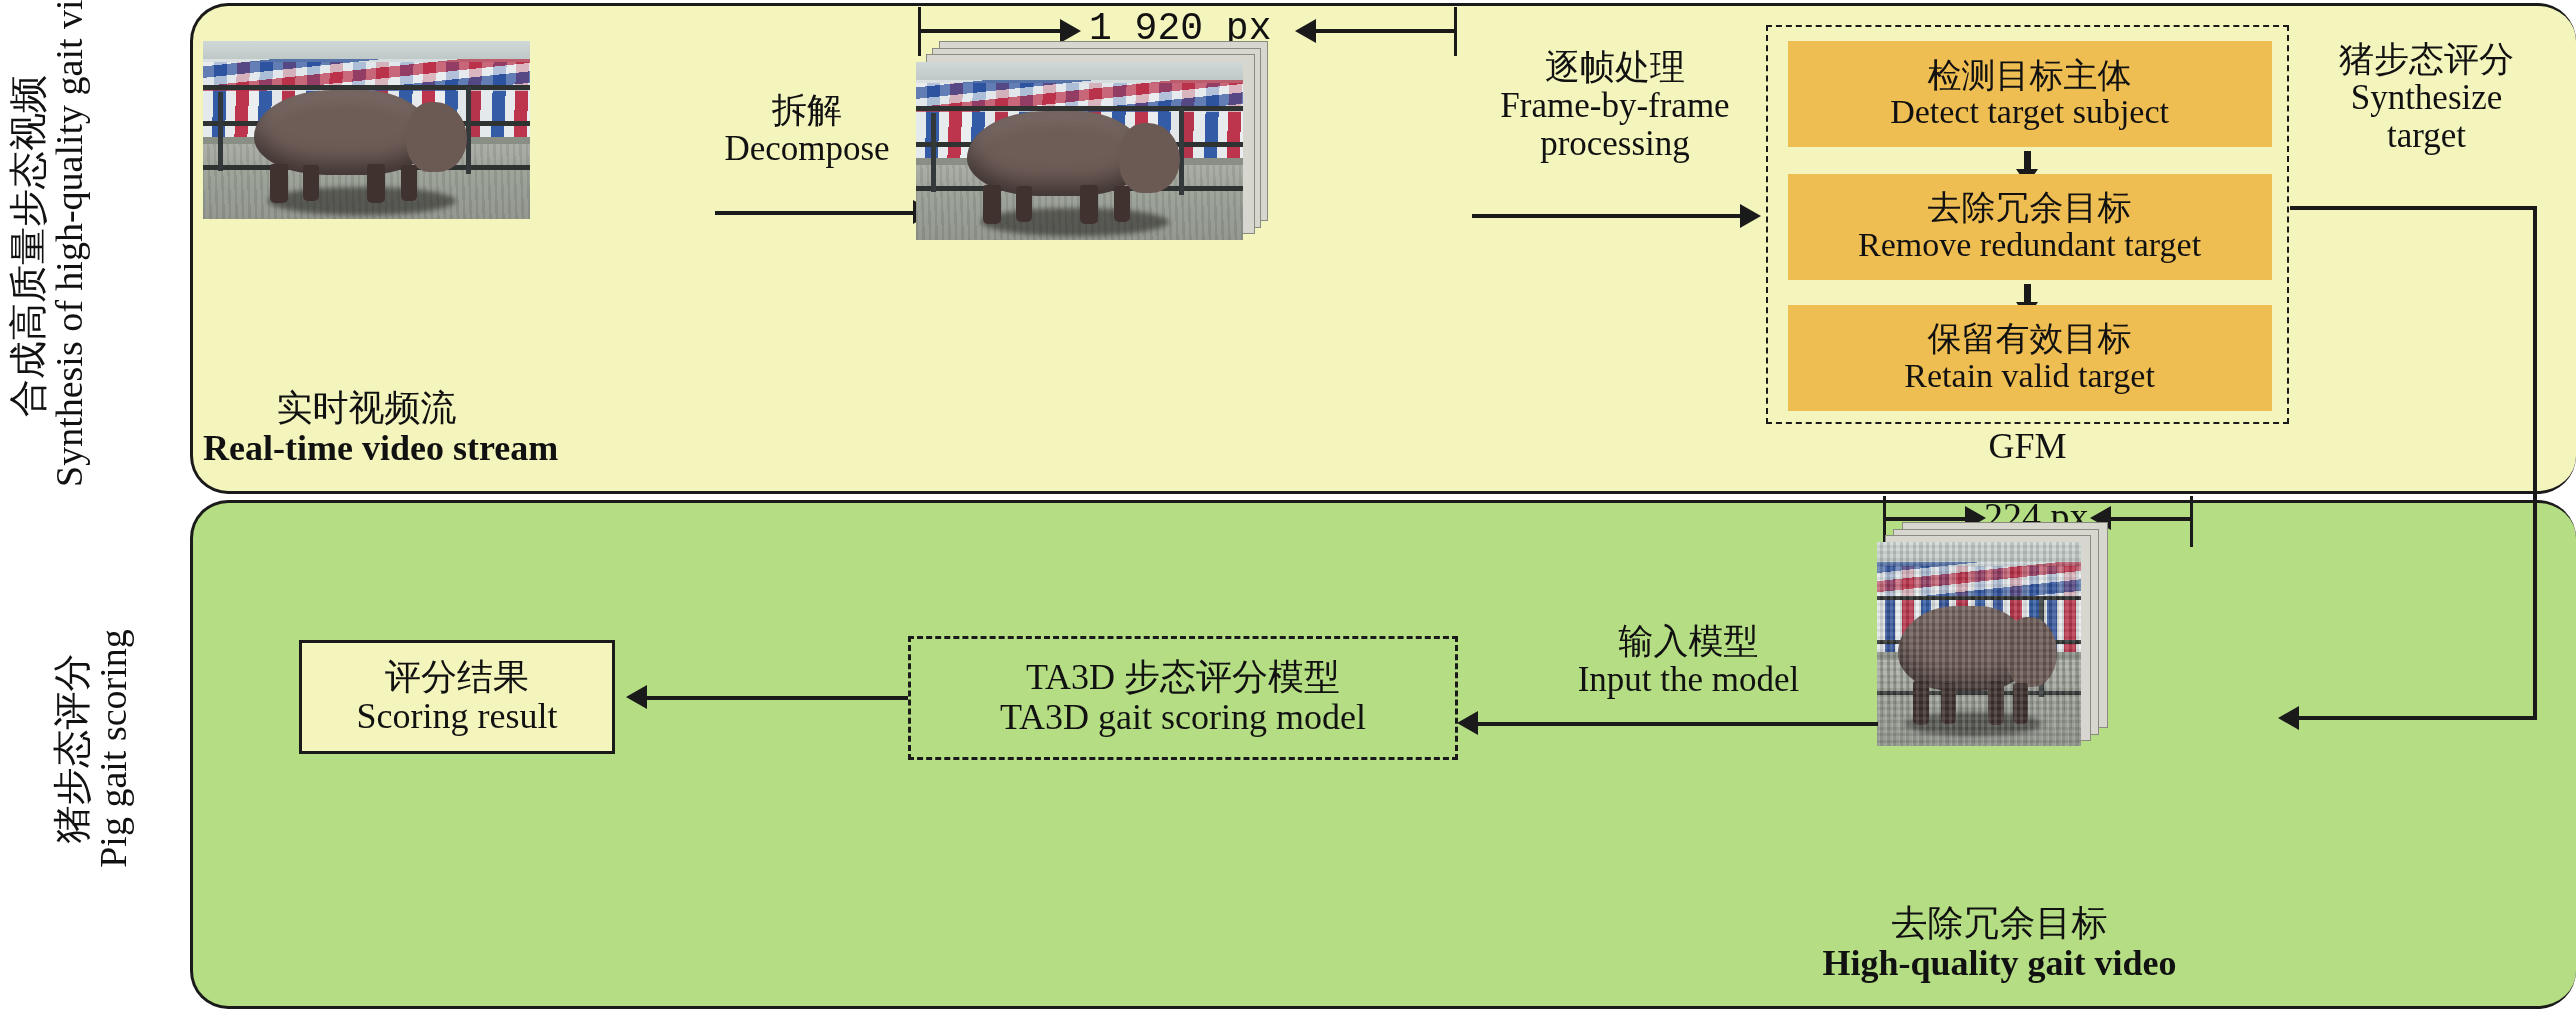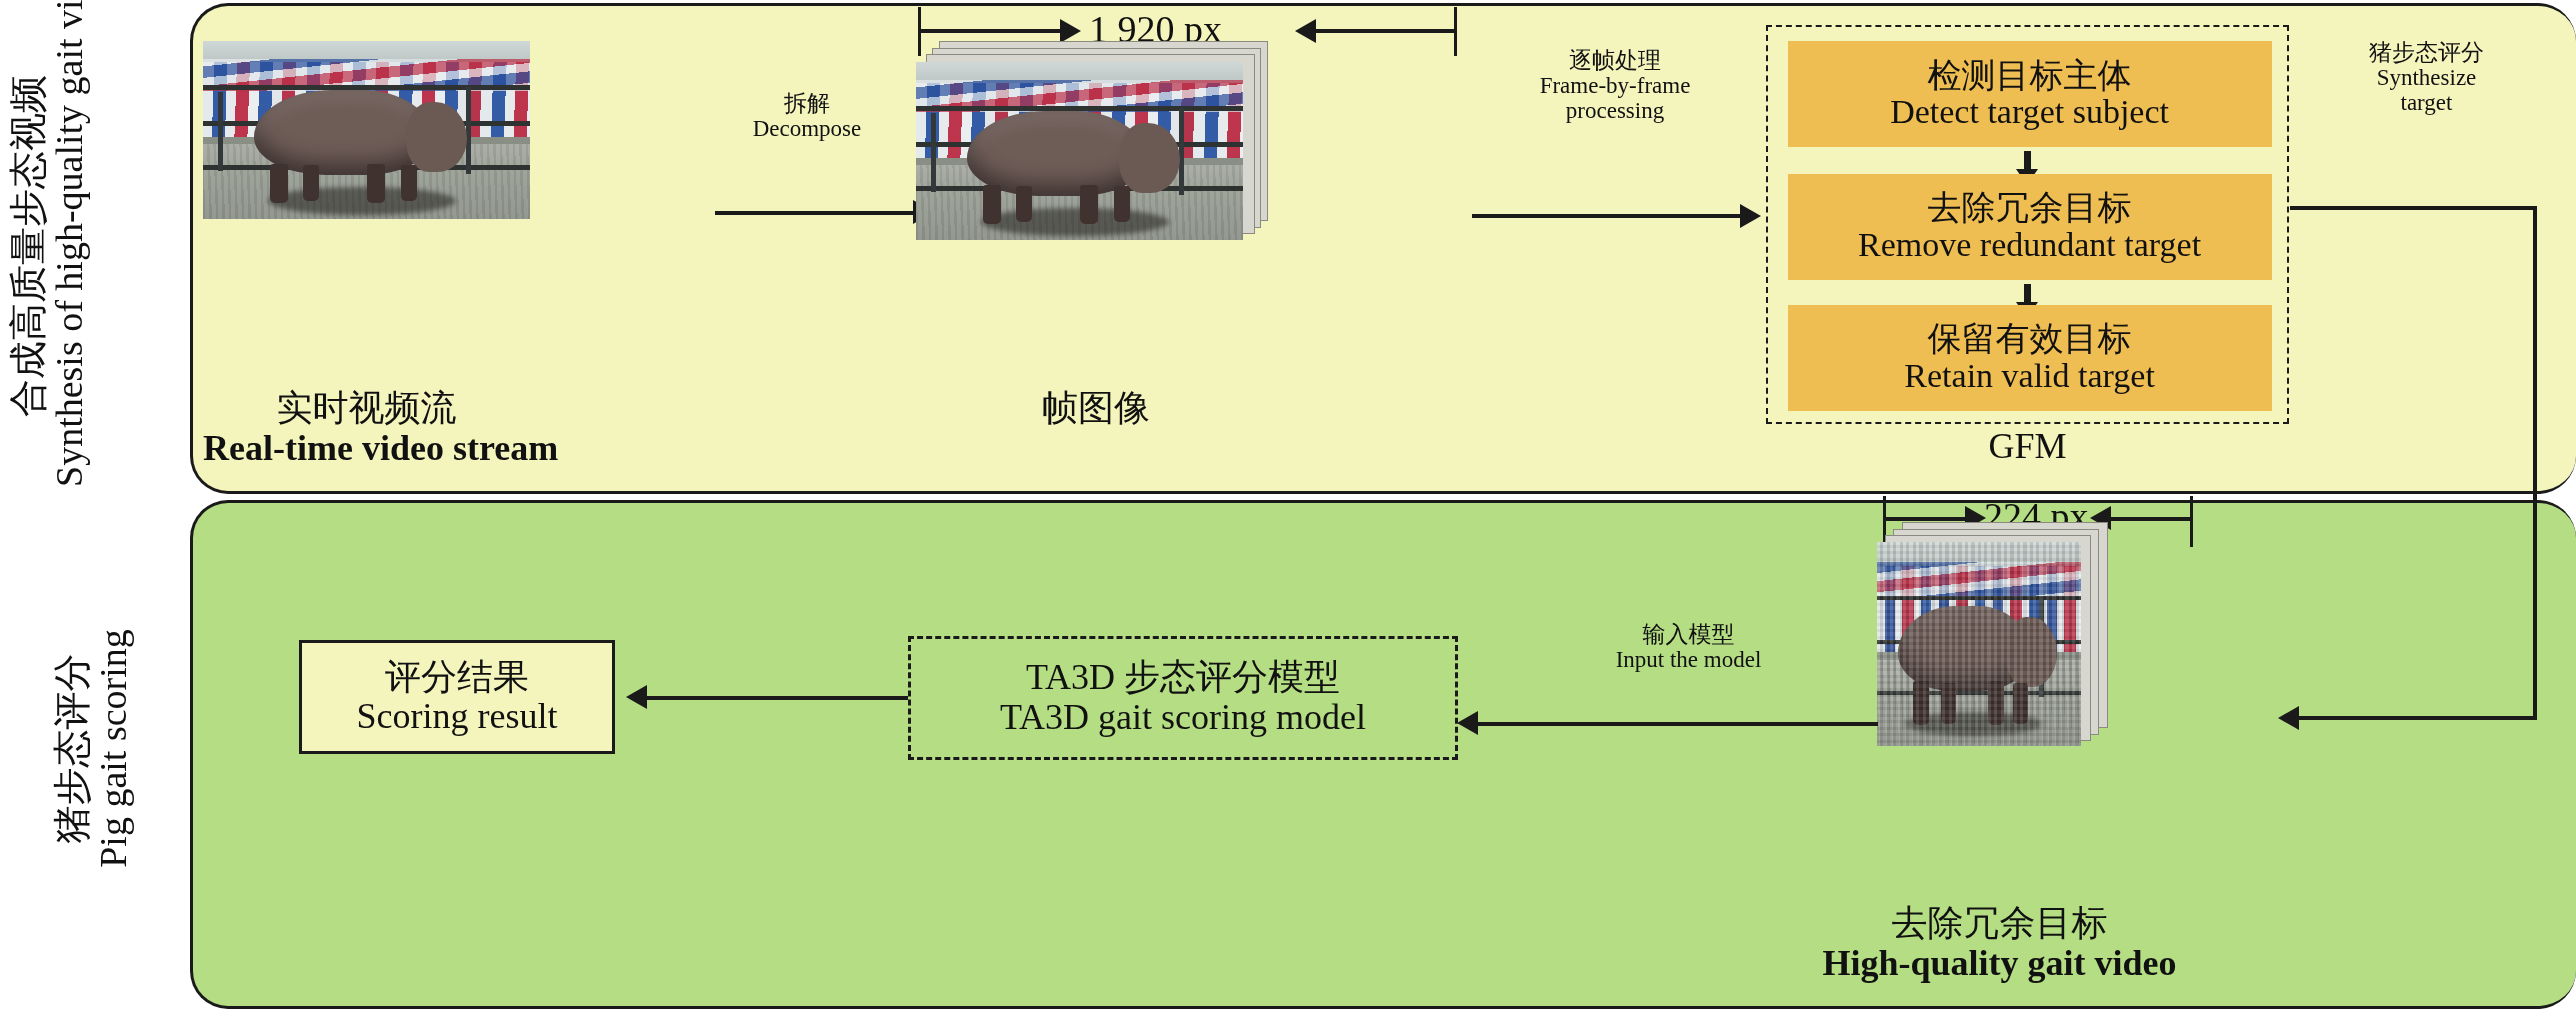--- a/index.html
+++ b/index.html
@@ -65,21 +65,21 @@
   .pixelated::after{content:"";position:absolute;inset:0;
       background:repeating-linear-gradient(90deg,rgba(255,255,255,.10) 0 3.3px,rgba(0,0,0,.10) 3.3px 6.5px),
                  repeating-linear-gradient(0deg,rgba(255,255,255,.06) 0 3.3px,rgba(0,0,0,.06) 3.3px 6.5px);
       pointer-events:none;}
 
   
   .caption{position:absolute;text-align:center;line-height:1.1;font-size:36px;white-space:nowrap;}
   .caption .cn{display:block;}
   .caption .en{display:block;font-weight:bold;}
 
-  .arrowlabel{position:absolute;text-align:center;line-height:1.08;font-size:23px;white-space:nowrap;}
+  .arrowlabel{position:absolute;text-align:center;line-height:1.08;font-size:35px;white-space:nowrap;}
   .arrowlabel .cn{display:block;}
   .arrowlabel .en{display:block;}
 
   
   #gfm-box{position:absolute;left:1766px;top:24.5px;width:523px;height:399px;
       box-sizing:border-box;border:2.5px dashed #1a1a1a;background:transparent;}
   .gfm-step{position:absolute;left:19.6px;width:484px;height:106px;
       background:#efbe52;display:flex;flex-direction:column;
       align-items:center;justify-content:center;line-height:1.06;font-size:34px;}
   #gfm-step-1{top:14.7px;}
@@ -133,21 +133,21 @@
     <span class="cn">猪步态评分</span>
     <span class="en">Pig gait scoring</span>
   </div>
 
   <div class="tick" style="left:918px;top:6.5px;height:49px;"></div>
   <div class="tick" style="left:1454px;top:6.5px;height:49px;"></div>
   <div class="hline" style="left:920px;top:29px;width:143px;"></div>
   <div class="arrowhead-r" style="left:1060px;top:19px;"></div>
   <div class="hline" style="left:1315px;top:29px;width:141px;"></div>
   <div class="arrowhead-l" style="left:1295px;top:19px;"></div>
-  <div class="dimtext" style="left:1089px;top:7px;">1 920 px</div>
+  <div class="dimtext" style="left:1089px;top:7px;font-family:Liberation Mono, monospace;">1 920 px</div>
 
   <div class="photo" id="photo-source" style="left:203px;top:41px;width:327px;height:178px;">
     <div class="sky"></div>
     <div class="tarp"></div>
     <div class="tarp2"></div>
     <div class="floor"></div>
     <div class="floorgrain"></div>
     <div class="rail" style="top:44px;"></div>
     <div class="rail" style="top:80px;"></div>
     <div class="rail" style="top:124px;"></div>
@@ -193,21 +193,20 @@
       <div class="pigbody" style="left:51px;top:49px;width:177px;height:85px;"></div>
       <div class="pighead" style="left:203px;top:61px;width:61px;height:70px;"></div>
       <div class="pigleg" style="left:67px;top:123px;width:18px;height:39px;"></div>
       <div class="pigleg" style="left:100px;top:124px;width:16.4px;height:36px;"></div>
       <div class="pigleg" style="left:164px;top:123px;width:18px;height:39px;"></div>
       <div class="pigleg" style="left:198px;top:124px;width:16.4px;height:36px;"></div>
     </div>
   </div>
 
   <div class="caption" style="left:916px;top:389px;width:360px;">
-    <span class="cn">帧图像</span>
   </div>
 
   <div class="arrowlabel" style="left:1472px;top:49px;width:286px;">
     <span class="cn">逐帧处理</span>
     <span class="en">Frame-by-frame</span>
     <span class="en">processing</span>
   </div>
   <div class="hline" style="left:1472px;top:214px;width:272px;"></div>
   <div class="arrowhead-r" style="left:1740px;top:204px;"></div>
 

